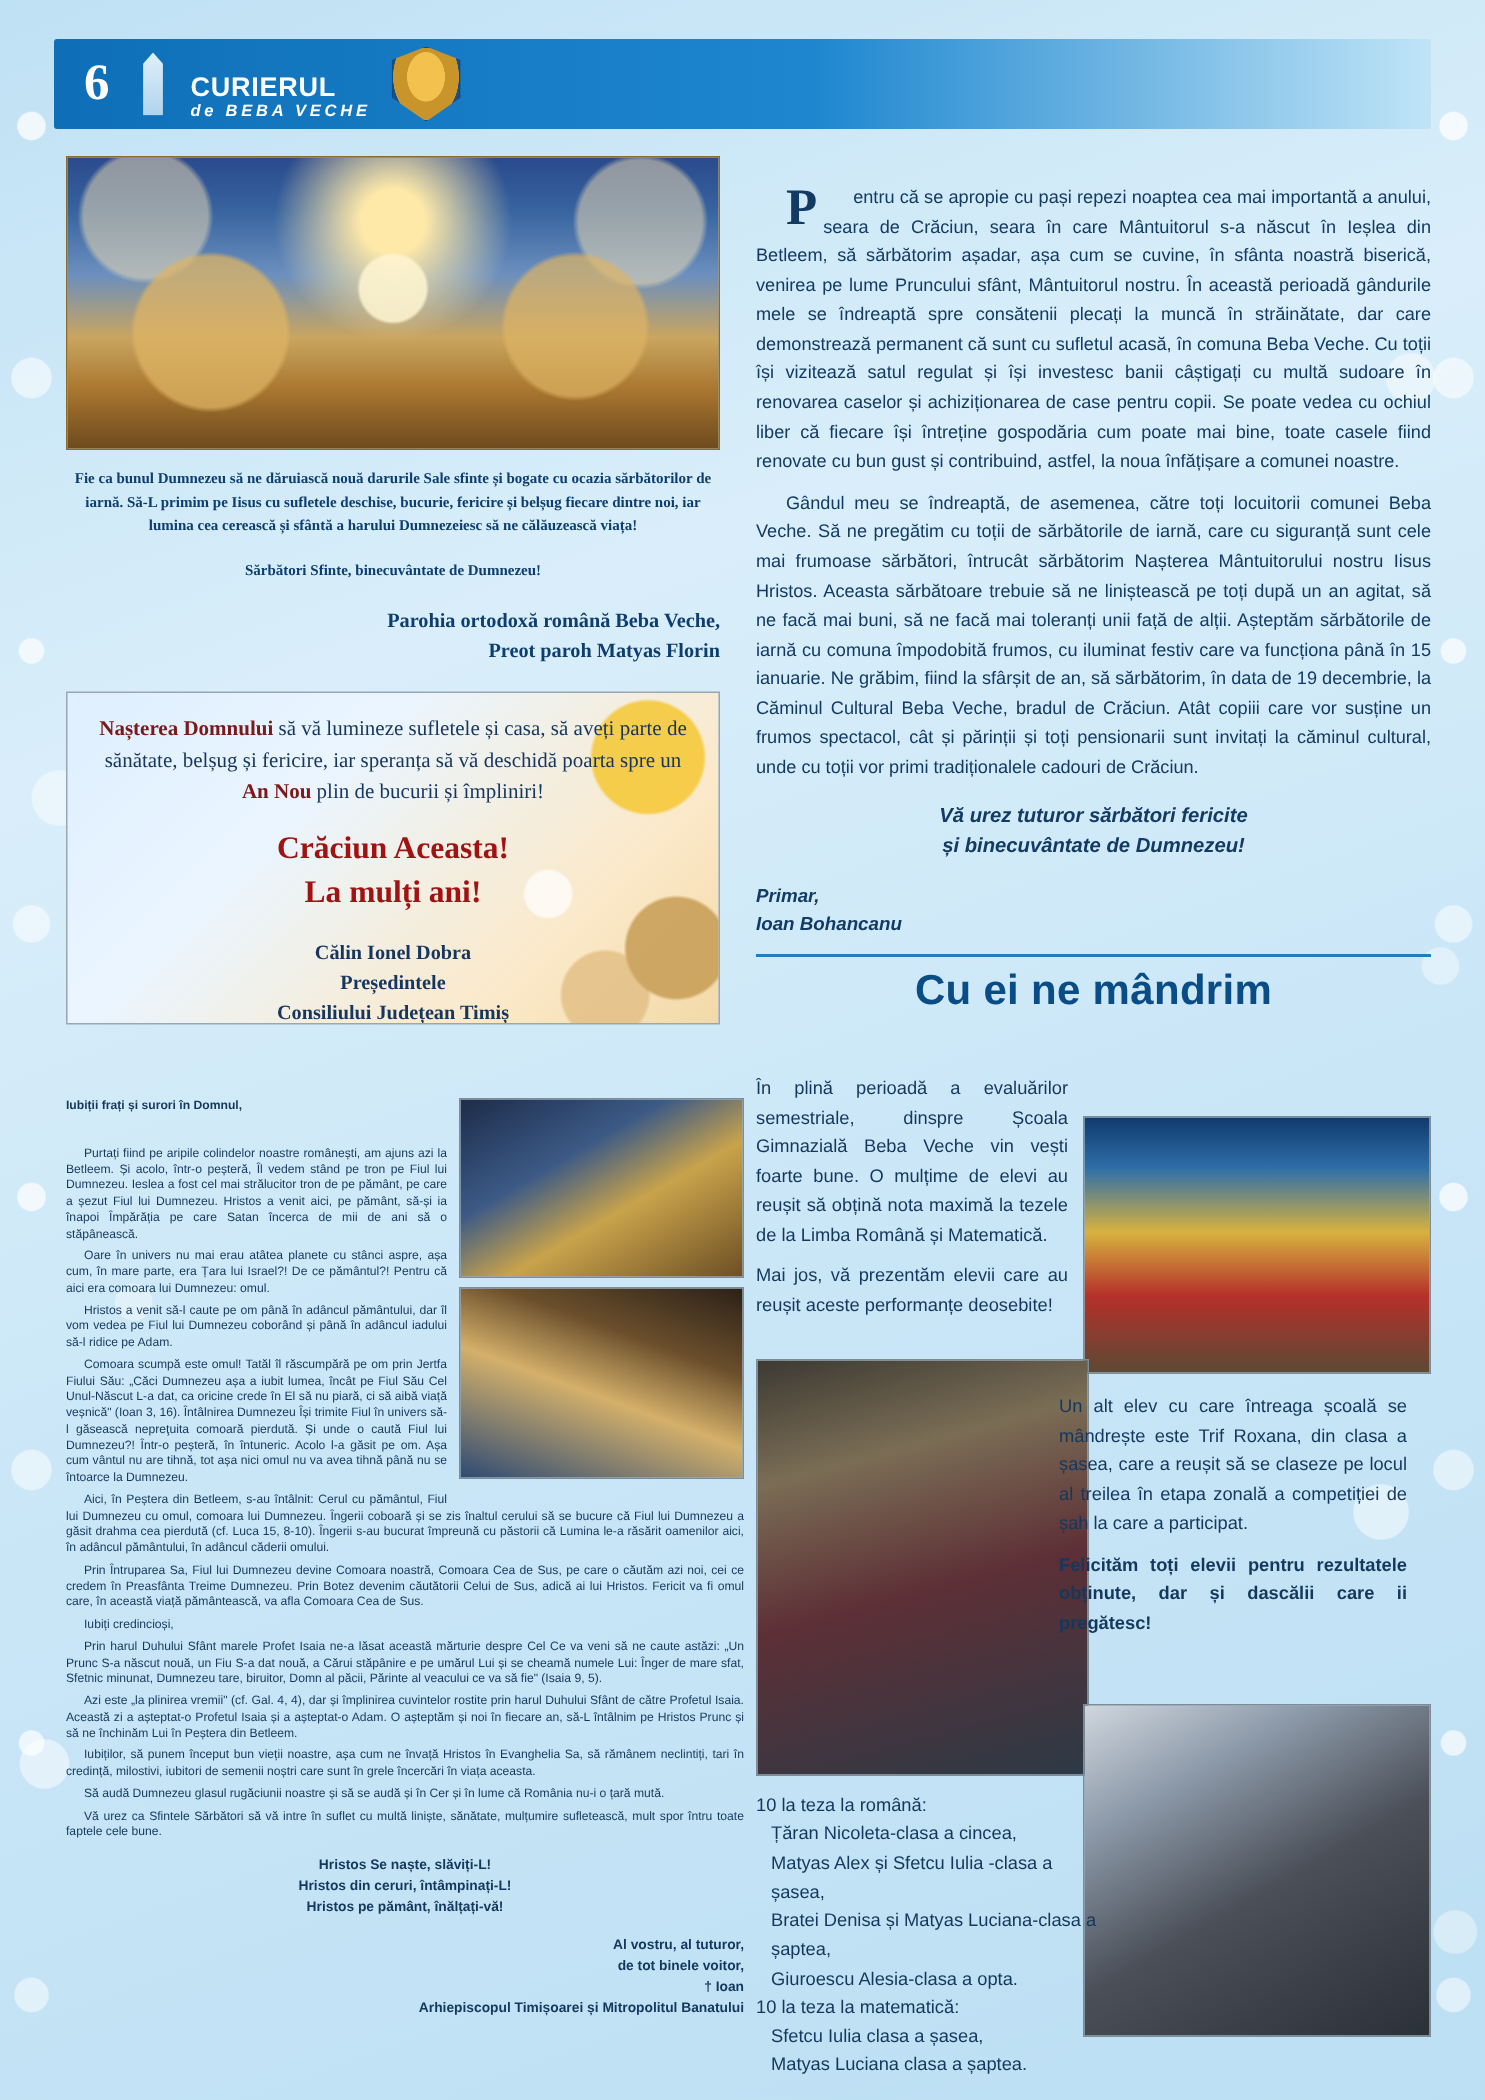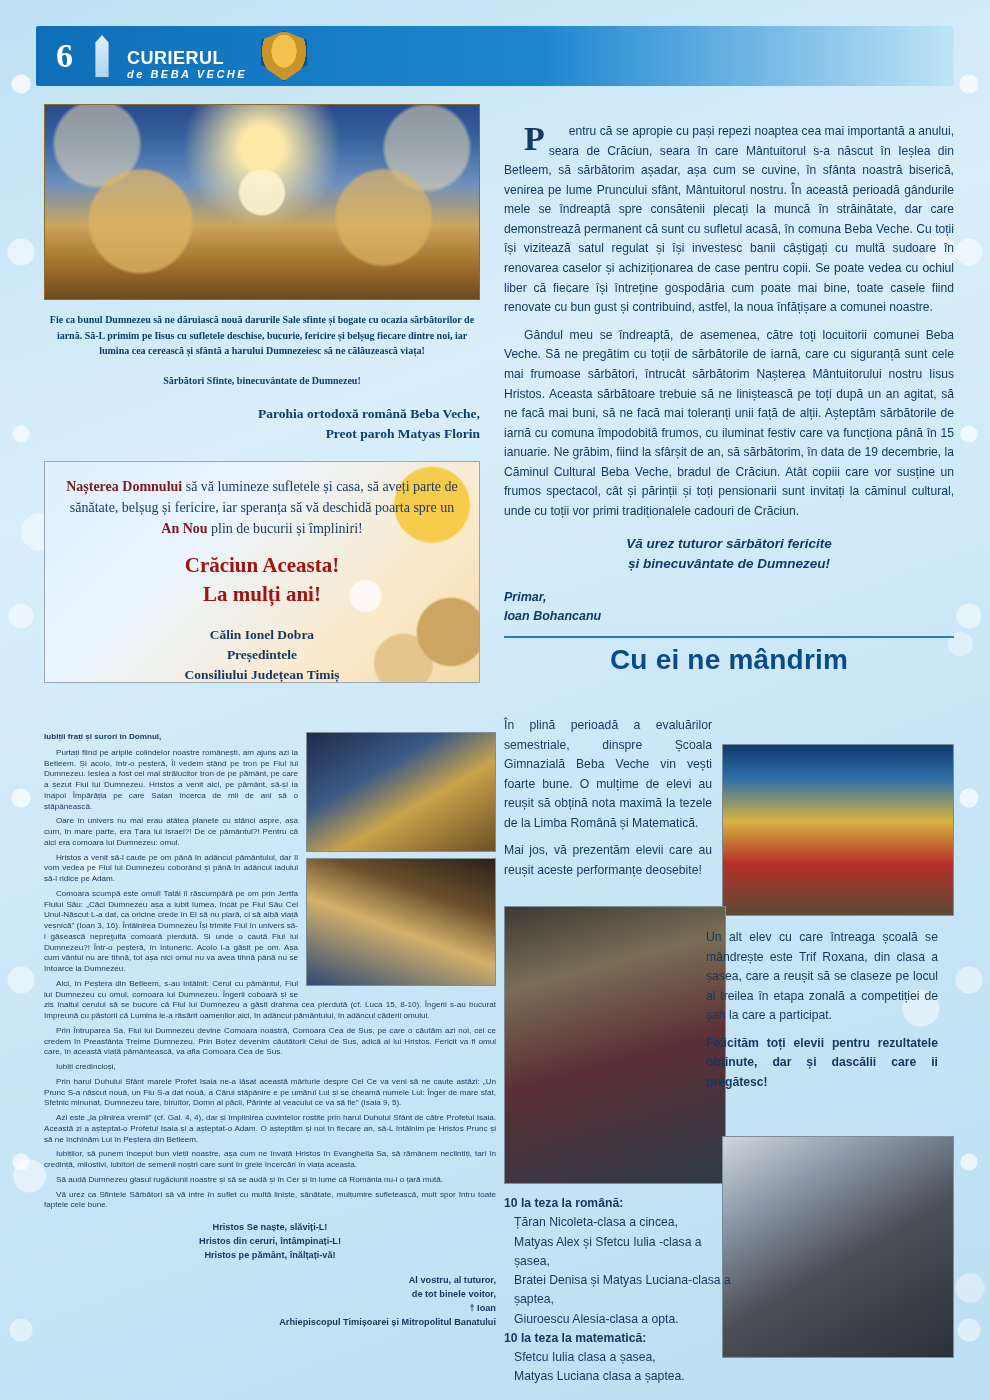--- a/index.html
+++ b/index.html
@@ -173,21 +173,21 @@
     font-weight: bold; color:#0a4c86; font-size: 28px;
     text-align: center; letter-spacing: .2px;
   }
 
   
   .article {
     position:absolute; left: 8px; top: 706px; width: 452px;
     font-family:"Liberation Sans", sans-serif;
     color:#14385d; font-size: 8.1px; line-height: 1.33; text-align: justify;
   }
-  .article .lead { font-weight: bold; margin: 0 0 5px 0; }
+  .article .lead { font-weight: bold; margin: 0 0 21px 0; }
   .article p { margin: 0 0 4px 0; text-indent: 12px; }
   .article-photos { float: right; width: 190px; margin: 0 0 6px 8px; }
   .ph {
     width:190px; border:1px solid #7d8c99; margin-bottom:6px;
   }
   .ph1 { height: 120px; background: linear-gradient(150deg,#1d2c4a 0%,#3c5a86 35%,#c9a34b 60%,#6d4f24 100%); }
   .ph2 { height: 128px; background: linear-gradient(200deg,#2b2118 0%,#6b4f2c 30%,#d4b06a 55%,#2e4a74 100%); }
   .article-closing {
     clear: both; text-align: center; font-weight: bold; margin-top: 10px;
     font-size: 9.2px; line-height: 1.5; color:#14385d;
@@ -228,21 +228,21 @@
   .pride-photo3 {
     position:absolute; right:0; top: 420px; width: 232px; height: 222px;
     border:1px solid #7d8c99;
     background: linear-gradient(150deg,#cfd6de 0%, #8c99a8 25%, #4a4f58 55%, #2b3138 100%);
   }
   .results {
     position:absolute; left:0; top: 478px; width: 232px;
     font-family:"Liberation Sans", sans-serif;
     color:#14385d; font-size: 12.2px; line-height: 1.58;
   }
-  .results .hd { font-weight: bold; }
+  .results .hd { font-weight: normal; }
   .results .it { padding-left: 10px; }
 </style>
 </head>
 <body>
 
 <div class="page-bg"></div>
 <div class="snow-strip-l"></div>
 <div class="snow-strip-r"></div>
 
 <div class="sheet">

